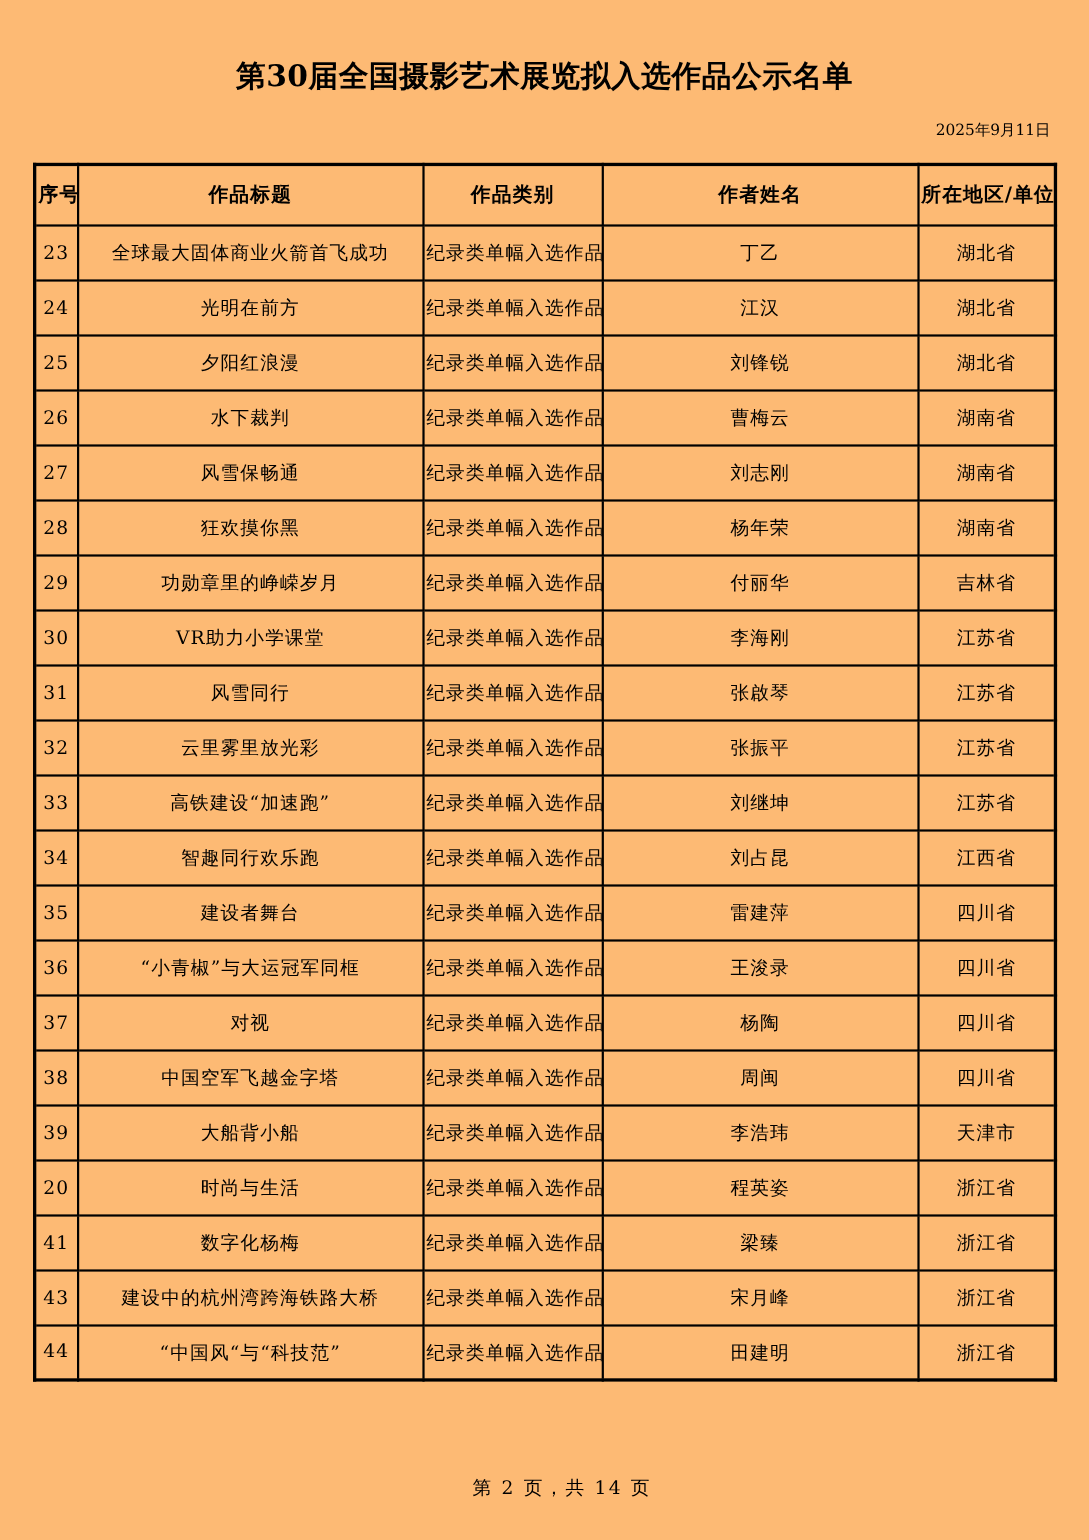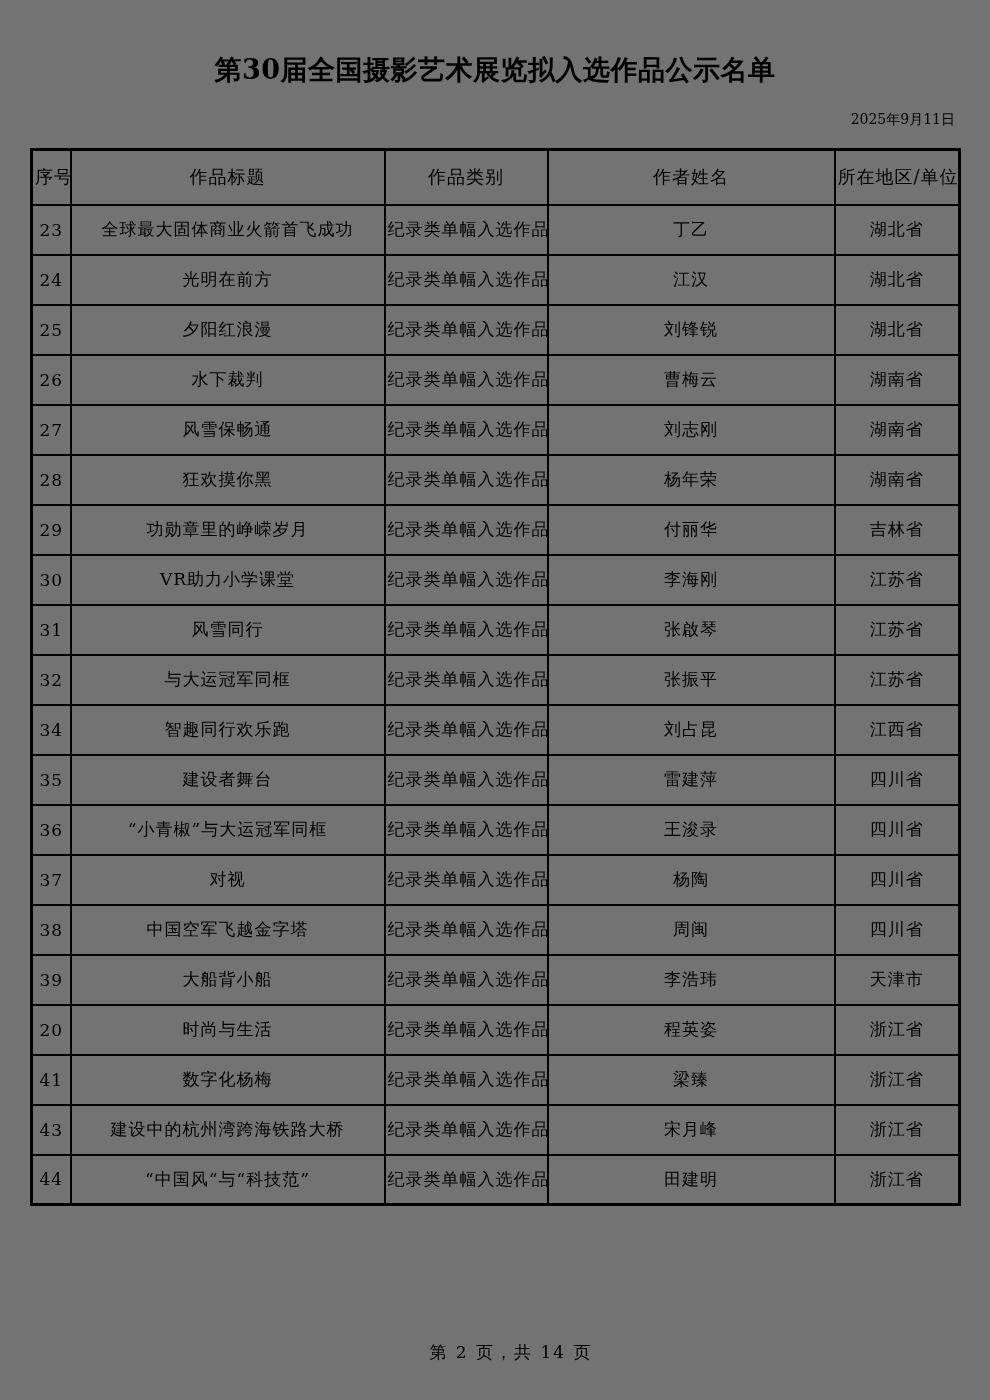--- a/index.html
+++ b/index.html
@@ -6,21 +6,21 @@
     margin: 0;
     padding: 0;
     background: #ffffff;
     font-family: "DejaVu Serif", "Liberation Serif", serif;
     color: #000000;
   }
   .page {
     position: relative;
     width: 990px;
     height: 1400px;
-    background: #737373;
+    background: #fdba74;
     overflow: hidden;
   }
   .doc-title {
     position: absolute;
     top: 52px;
     left: 0;
     width: 100%;
     text-align: center;
     font-size: 27px;
     font-weight: bold;
@@ -48,21 +48,21 @@
     border: 2px solid #000000;
     text-align: center;
     vertical-align: middle;
     padding: 0 2px;
     overflow: hidden;
     white-space: nowrap;
   }
   .works-table thead tr { height: 55px; }
   .works-table tbody tr { height: 50px; }
   .works-table th {
-    font-weight: normal;
+    font-weight: bold;
     font-size: 18px;
     letter-spacing: 1px;
   }
   .works-table td {
     font-weight: normal;
     font-size: 17px;
     letter-spacing: 1px;
   }
   .page-footer {
     position: absolute;
@@ -159,23 +159,30 @@
         </tr>
         <tr>
           <td>31</td>
           <td>风雪同行</td>
           <td>纪录类单幅入选作品</td>
           <td>张啟琴</td>
           <td>江苏省</td>
         </tr>
         <tr>
           <td>32</td>
-          <td>与大运冠军同框</td>
+          <td>云里雾里放光彩</td>
           <td>纪录类单幅入选作品</td>
           <td>张振平</td>
+          <td>江苏省</td>
+        </tr>
+        <tr>
+          <td>33</td>
+          <td>高铁建设“加速跑”</td>
+          <td>纪录类单幅入选作品</td>
+          <td>刘继坤</td>
           <td>江苏省</td>
         </tr>
         <tr>
           <td>34</td>
           <td>智趣同行欢乐跑</td>
           <td>纪录类单幅入选作品</td>
           <td>刘占昆</td>
           <td>江西省</td>
         </tr>
         <tr>

